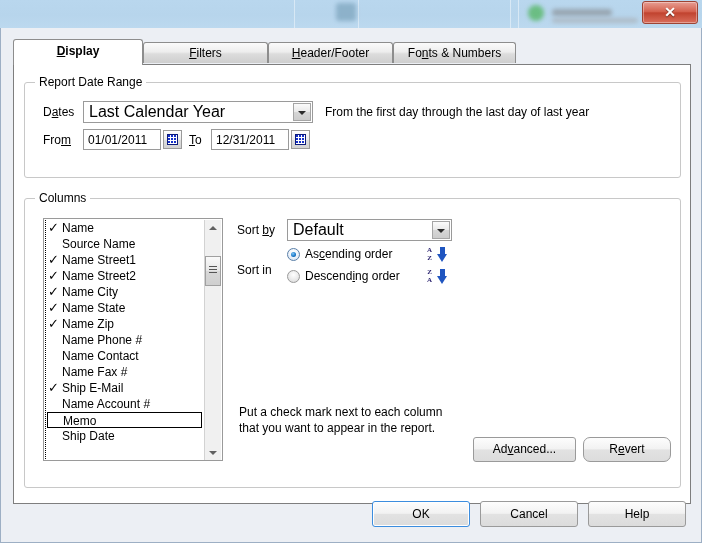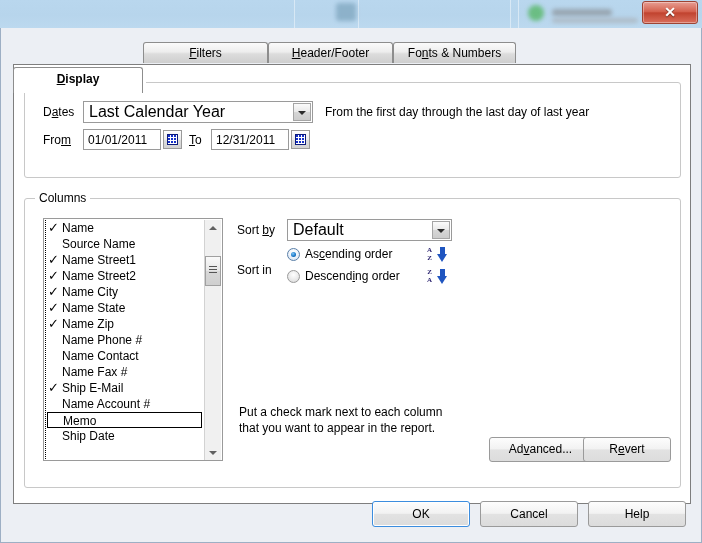--- a/index.html
+++ b/index.html
@@ -421,21 +421,21 @@
 
 <div id="titlebar">
   <div id="close-button">
     <div id="close-glyph">✕</div>
   </div>
 </div>
 
 <div id="dialog">
 
   <div id="tabstrip">
-    <div class="tab active" style="left:0px;width:130px;margin-top:28px;">
+    <div class="tab active" style="left:0px;width:130px;">
       <span><span></span><u>D</u><span>isplay</span></span>
     </div>
     <div class="tab" style="left:130px;width:125px;">
       <span><span></span><u>F</u><span>ilters</span></span>
     </div>
     <div class="tab" style="left:255px;width:125px;">
       <span><span></span><u>H</u><span>eader/Footer</span></span>
     </div>
     <div class="tab" style="left:380px;width:123px;">
       <span><span>Fo</span><u>n</u><span>ts &amp; Numbers</span></span>
@@ -537,24 +537,24 @@
         </div>
         <div class="arrow">
           <div class="stem"></div>
             <div class="head"></div>
         </div>
       </div>
 
       <div class="hint" style="left:214px;top:205px;">Put a check mark next to each column
 that you want to appear in the report.</div>
 
-      <div class="btn" style="left:448px;top:238px;width:103px;height:25px;line-height:23px;margin-left:16px;">
+      <div class="btn" style="left:448px;top:238px;width:103px;height:25px;line-height:23px;">
         <span>Ad</span><u>v</u><span>anced...</span>
       </div>
-      <div class="btn" style="left:558px;top:238px;width:88px;height:25px;line-height:23px;">
+      <div class="btn" style="left:558px;top:238px;width:88px;height:25px;line-height:23px;border-radius:7px;">
         <span>R</span><u>e</u><span>vert</span>
       </div>
     </div>
 
   </div>
 
   <div class="btn default" style="left:371px;top:473px;width:98px;height:26px;line-height:24px;">OK</div>
   <div class="btn" style="left:479px;top:473px;width:98px;height:26px;line-height:24px;">Cancel</div>
   <div class="btn" style="left:587px;top:473px;width:98px;height:26px;line-height:24px;">Help</div>
 

